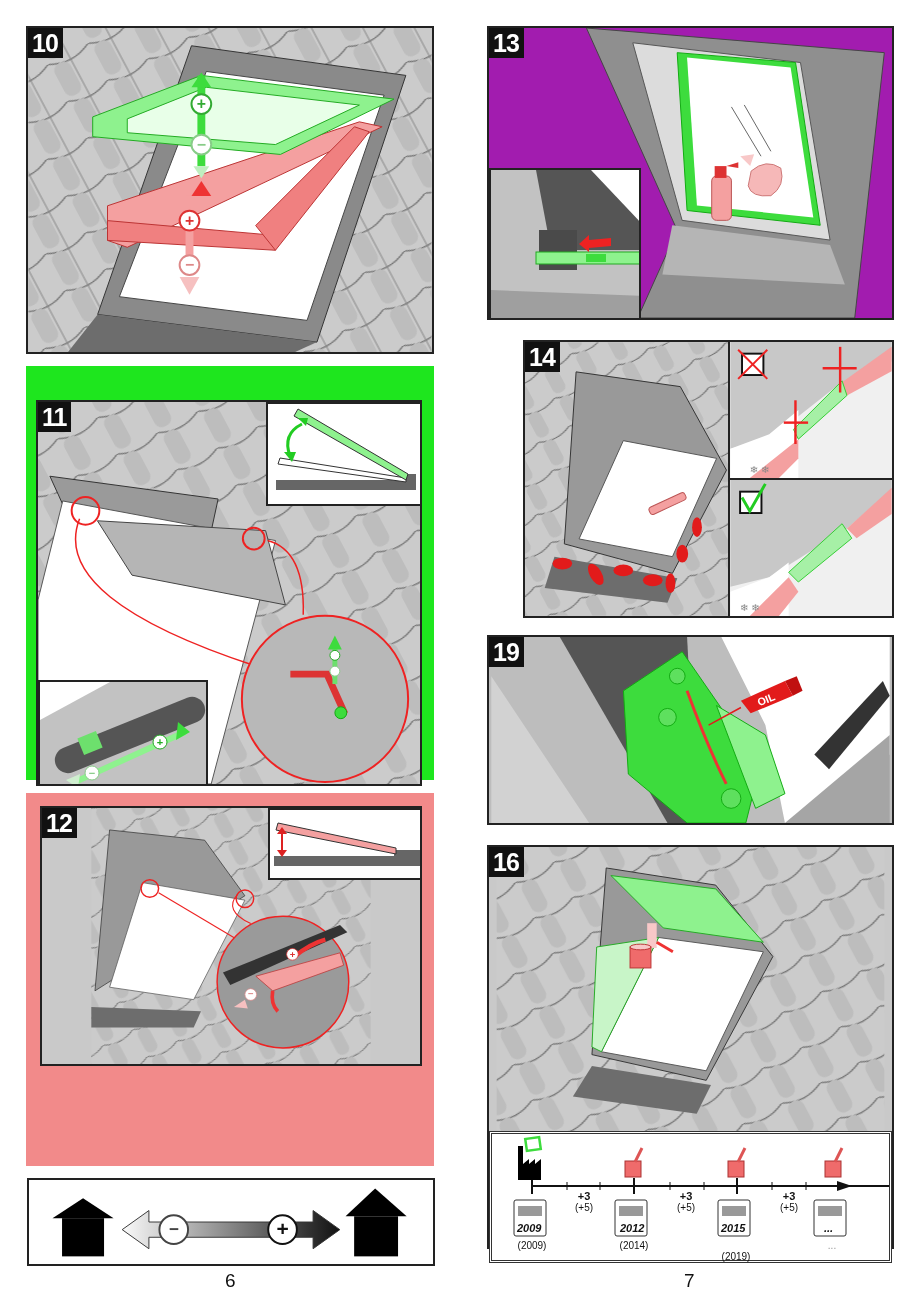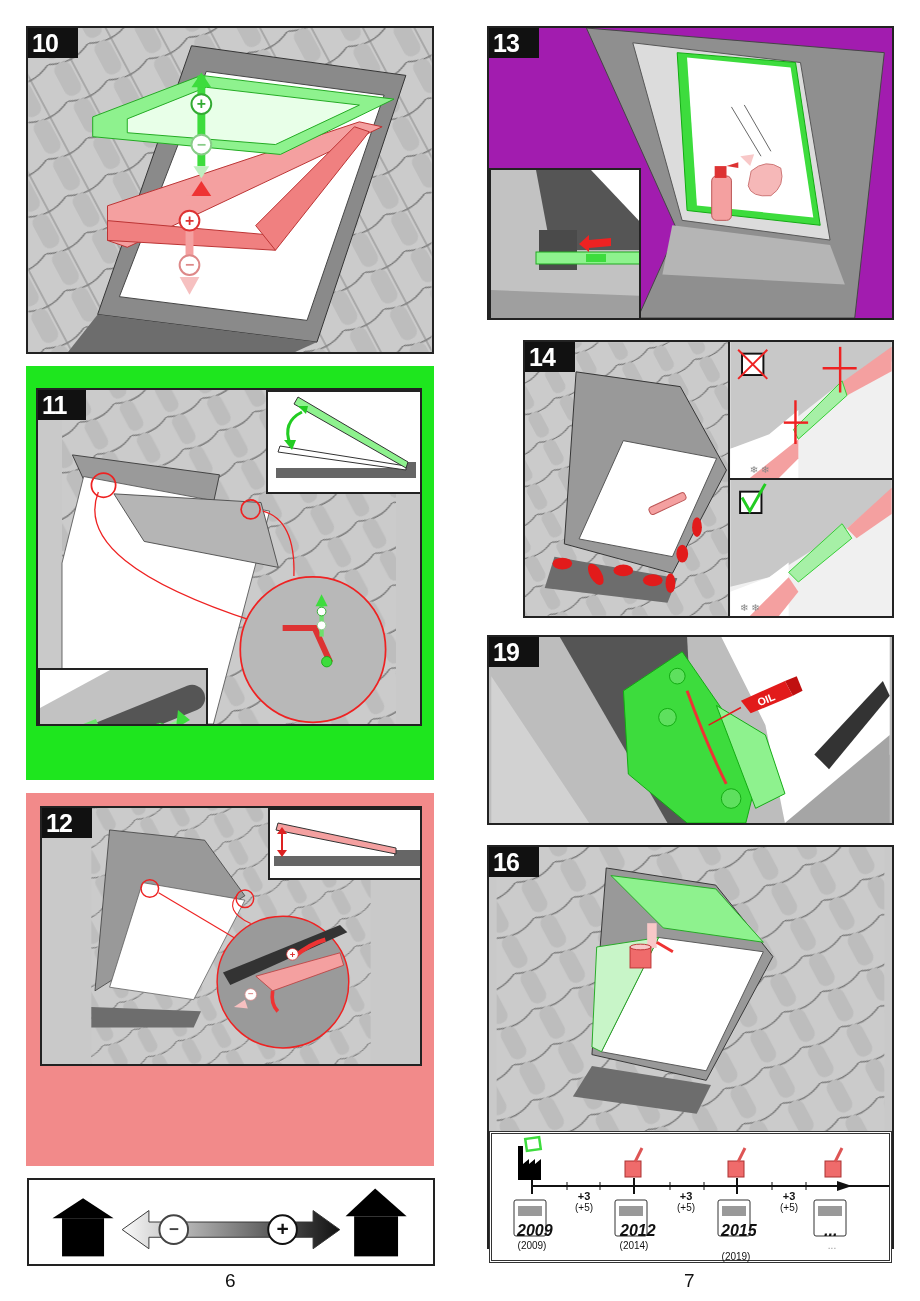--- a/index.html
+++ b/index.html
@@ -4,35 +4,35 @@
 <style>
   * { box-sizing: border-box; margin: 0; padding: 0; }
   html, body { width: 920px; height: 1301px; background: #ffffff; overflow: hidden; }
   body { position: relative; font-family: "Liberation Sans", sans-serif; color: #111; }
 
   .panel { position: absolute; overflow: hidden; border: 2px solid #222; background: #c9c9c9; }
   .step-badge {
     position: absolute; left: 0; top: 0; z-index: 20;
     background: #111; color: #fff; font-weight: 700;
     font-family: "Liberation Sans", sans-serif;
-    font-size: 25px; line-height: 30px; padding: 0 20px 0 4px; letter-spacing: -1px;
+    font-size: 25px; line-height: 30px; padding: 0 5px 0 4px; letter-spacing: -1px;
   }
   svg.scene { position: absolute; left: 0; top: 0; width: 100%; height: 100%; display: block; }
 
   .frame-green { position: absolute; background: #1ee61e; }
   .frame-red { position: absolute; background: #f28a8a; }
 
   .inset { position: absolute; background: #fff; border: 2px solid #222; overflow: hidden; z-index: 10; }
 
   .page-num { position: absolute; font-size: 19px; font-family: "Liberation Sans", sans-serif; color: #111; }
 
   .timeline { position: absolute; background: #fff; border: 3px double #333; z-index: 15; }
   .tl-label { position: absolute; font-size: 10px; color: #111; text-align: center; white-space: nowrap; }
   .tl-plus { font-weight: 700; font-size: 11px; }
-  .cal-year { position: absolute; font-size: 16px; font-weight: 700; font-style: italic; color: #111; }
+  .cal-year { position: absolute; font-size: 11px; font-weight: 700; font-style: italic; color: #111; }
 </style>
 </head>
 <body>
 
 <div class="panel" style="left:26px;top:26px;width:408px;height:328px;">
   <div class="step-badge">10</div>
   <svg class="scene" viewBox="0 0 408 328">
     <defs>
       <pattern id="tiles10" width="46" height="42" patternUnits="userSpaceOnUse" patternTransform="rotate(-28)">
         <rect width="46" height="42" fill="#cbcbcb"></rect>
@@ -66,21 +66,21 @@
     <line x1="163" y1="170" x2="163" y2="250" stroke="#f4a0a0" stroke-width="8"></line>
     <circle cx="163" cy="195" r="10" fill="#fff" stroke="#d33" stroke-width="2"></circle>
     <text x="163" y="200" text-anchor="middle" font-size="16" font-weight="700" fill="#d33" font-family="Liberation Sans, sans-serif">+</text>
     <circle cx="163" cy="240" r="10" fill="#fff" stroke="#d88" stroke-width="2"></circle>
     <text x="163" y="245" text-anchor="middle" font-size="16" font-weight="700" fill="#d88" font-family="Liberation Sans, sans-serif">−</text>
     <polygon points="153,252 173,252 163,270" fill="#f6c0c0"></polygon>
   </svg>
 </div>
 
 <div class="frame-green" style="left:26px;top:366px;width:408px;height:414px;"></div>
-<div class="panel" style="left:36px;top:388px;width:386px;height:338px;">
+<div class="panel" style="left:36px;top:400px;width:386px;height:386px;">
   <div class="step-badge">11</div>
   <svg class="scene" viewBox="0 0 386 386">
     <defs>
       <pattern id="tiles11" width="46" height="42" patternUnits="userSpaceOnUse" patternTransform="rotate(-28)">
         <rect width="46" height="42" fill="#cbcbcb"></rect>
         <path d="M0 0 Q23 12 46 0" stroke="#777" fill="none" stroke-width="1.5"></path>
         <rect x="2" y="4" width="18" height="36" rx="8" fill="#bdbdbd"></rect>
       </pattern>
     </defs>
     <rect width="386" height="386" fill="url(#tiles11)"></rect>

